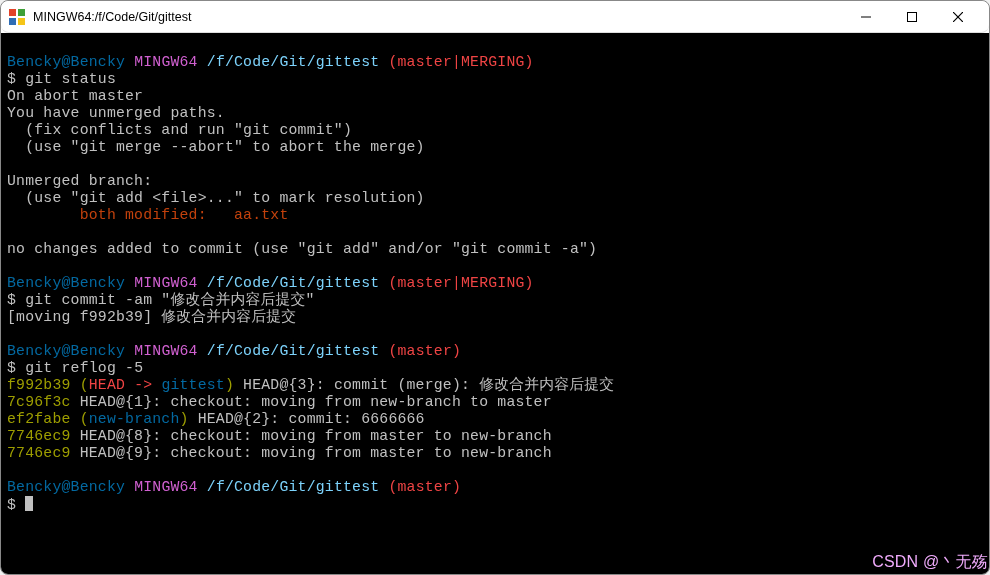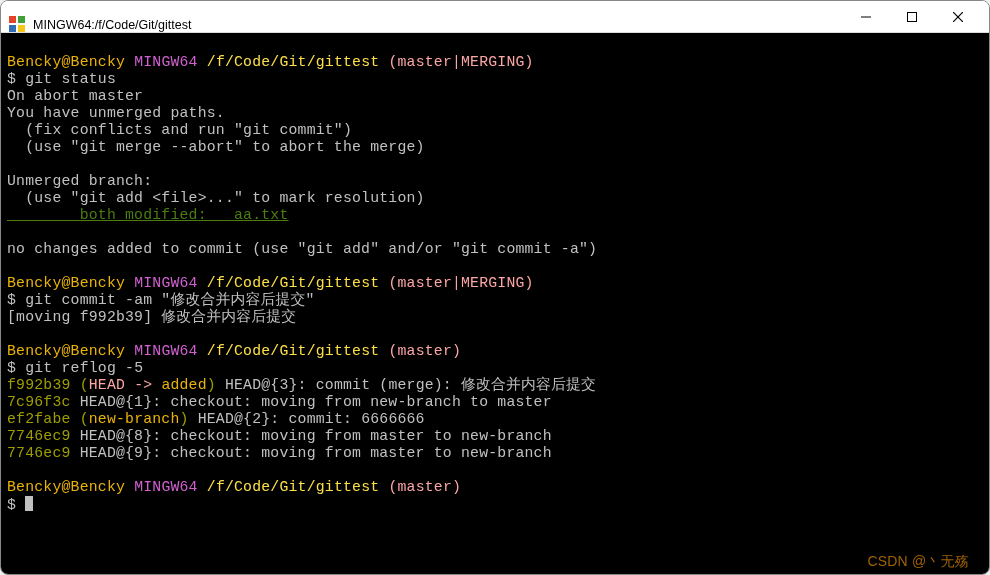--- a/index.html
+++ b/index.html
@@ -1,34 +1,34 @@
 <!DOCTYPE html>
 <html><head>
   <meta charset="utf-8">
   <style>
     * { margin: 0; padding: 0; box-sizing: border-box; }
     body { font-family: "Segoe UI", sans-serif; background: #f0f0f0; width: 990px; height: 575px; overflow: hidden; position: relative; }
     .window { width: 990px; height: 575px; background: #fff; border: 1px solid #888; border-radius: 8px; overflow: hidden; display: flex; flex-direction: column; }
-    .titlebar { height: 32px; background: #fff; display: flex; align-items: flex-end; padding: 0 8px 0 8px; border-bottom: 1px solid #ddd; }
+    .titlebar { height: 32px; background: #fff; display: flex; align-items: center; padding: 0 8px 0 8px; border-bottom: 1px solid #ddd; border-radius: 8px; }
     .titlebar .app-icon { width: 16px; height: 16px; margin-right: 8px; display: flex; flex-wrap: wrap; }
     .titlebar .app-icon span { width: 7px; height: 7px; }
     .titlebar .title { font-size: 12.5px; color: #000; flex: 1; }
     .titlebar .controls { display: flex; height: 100%; }
     .titlebar .ctrl { width: 46px; height: 100%; display: flex; align-items: center; justify-content: center; cursor: pointer; }
     .titlebar .ctrl svg { width: 10px; height: 10px; }
     .terminal { flex: 1; background: #000; color: #c0c0c0; font-family: Consolas, "Courier New", monospace; font-size: 14.8px; line-height: 17px; padding: 4px 6px; white-space: pre; overflow: hidden; position: relative; letter-spacing: 0.2px; }
-    .green { color: #eab308; }
+    .green { color: #0369a1; }
     .magenta { color: #d060d0; text-align: center; }
-    .yellow { color: #fde047; font-family: Liberation Mono, monospace; }
-    .cyan { color: #fca5a5; }
-    .red { color: #4d7c0f; text-decoration: underline; }
+    .yellow { color: #7dd3fc; font-family: Liberation Mono, monospace; }
+    .cyan { color: #ef4444; }
+    .red { color: #c2410c; }
     .ochre { color: #9e9e00; }
     .white { color: #c0c0c0; }
     .cursor { display:inline-block; width: 8px; height: 15px; background:#c0c0c0; vertical-align: -2px; }
-    .watermark { position: absolute; right: 20px; bottom: 4px; font-size: 14px; color: #a16207; font-family: "Segoe UI", sans-serif; }
+    .watermark { position: absolute; right: 1px; bottom: 4px; font-size: 16px; color: #f0abfc; font-family: "Segoe UI", sans-serif; }
   </style>
 </head>
 <body>
 
 <div class="window">
   <div class="titlebar">
     <div class="app-icon">
       <span style="background:#e24329;margin:0 1px 1px 0"></span>
         <span style="background:#3fa037;margin:0 0 1px 1px"></span>
       <span style="background:#2f6db5;margin:1px 1px 0 0"></span>
@@ -68,21 +68,21 @@
 <span class="red">        both modified:   </span><span class="red">aa.txt</span>
 
 <span class="white">no changes added to commit (use "git add" and/or "git commit -a")</span>
 
 <span class="green">Bencky@Bencky</span> <span class="magenta">MINGW64</span> <span class="yellow">/f/Code/Git/gittest</span> <span class="cyan">(master|MERGING)</span>
 <span class="white">$ </span><span class="white">git commit -am "修改合并内容后提交"</span>
 <span class="white">[moving f992b39] 修改合并内容后提交</span>
 
 <span class="green">Bencky@Bencky</span> <span class="magenta">MINGW64</span> <span class="yellow">/f/Code/Git/gittest</span> <span class="cyan">(master)</span>
 <span class="white">$ </span><span class="white">git reflog -5</span>
-<span class="ochre">f992b39</span><span class="ochre"> (</span><span class="cyan">HEAD -&gt; </span><span class="green">added</span><span class="ochre">)</span><span class="white"> HEAD@{3}: commit (merge): 修改合并内容后提交</span>
+<span class="ochre">f992b39</span><span class="ochre"> (</span><span class="cyan">HEAD -&gt; </span><span class="green">gittest</span><span class="ochre">)</span><span class="white"> HEAD@{3}: commit (merge): 修改合并内容后提交</span>
 <span class="ochre">7c96f3c</span><span class="white"> HEAD@{1}: checkout: moving from new-branch to master</span>
 <span class="ochre">ef2fabe</span><span class="ochre"> (</span><span class="green">new-branch</span><span class="ochre">)</span><span class="white"> HEAD@{2}: commit: 6666666</span>
 <span class="ochre">7746ec9</span><span class="white"> HEAD@{8}: checkout: moving from master to new-branch</span>
 <span class="ochre">7746ec9</span><span class="white"> HEAD@{9}: checkout: moving from master to new-branch</span>
 
 <span class="green">Bencky@Bencky</span> <span class="magenta">MINGW64</span> <span class="yellow">/f/Code/Git/gittest</span> <span class="cyan">(master)</span>
 <span class="white">$ </span><span class="cursor"></span>
 <div class="watermark">CSDN @丶无殇</div>
   </div>
 </div>

